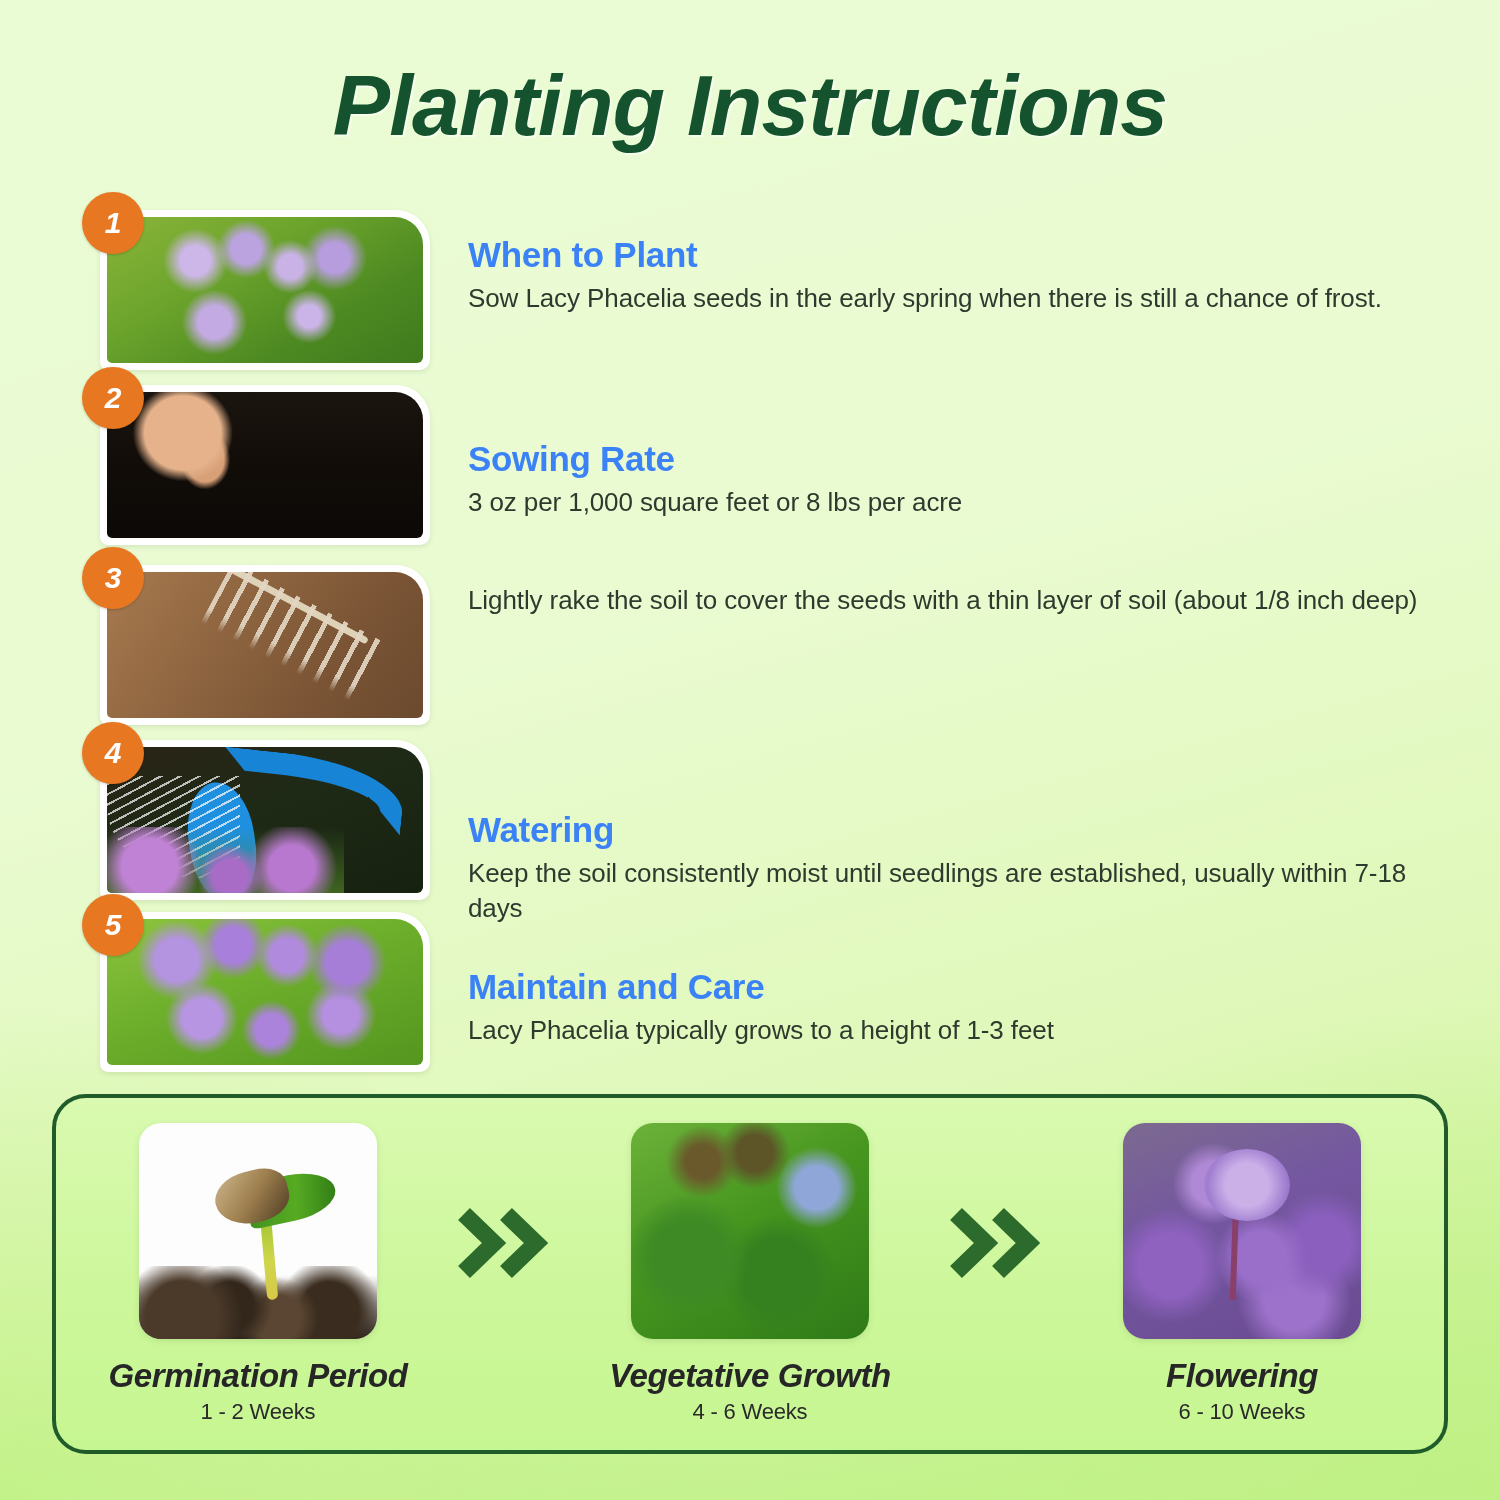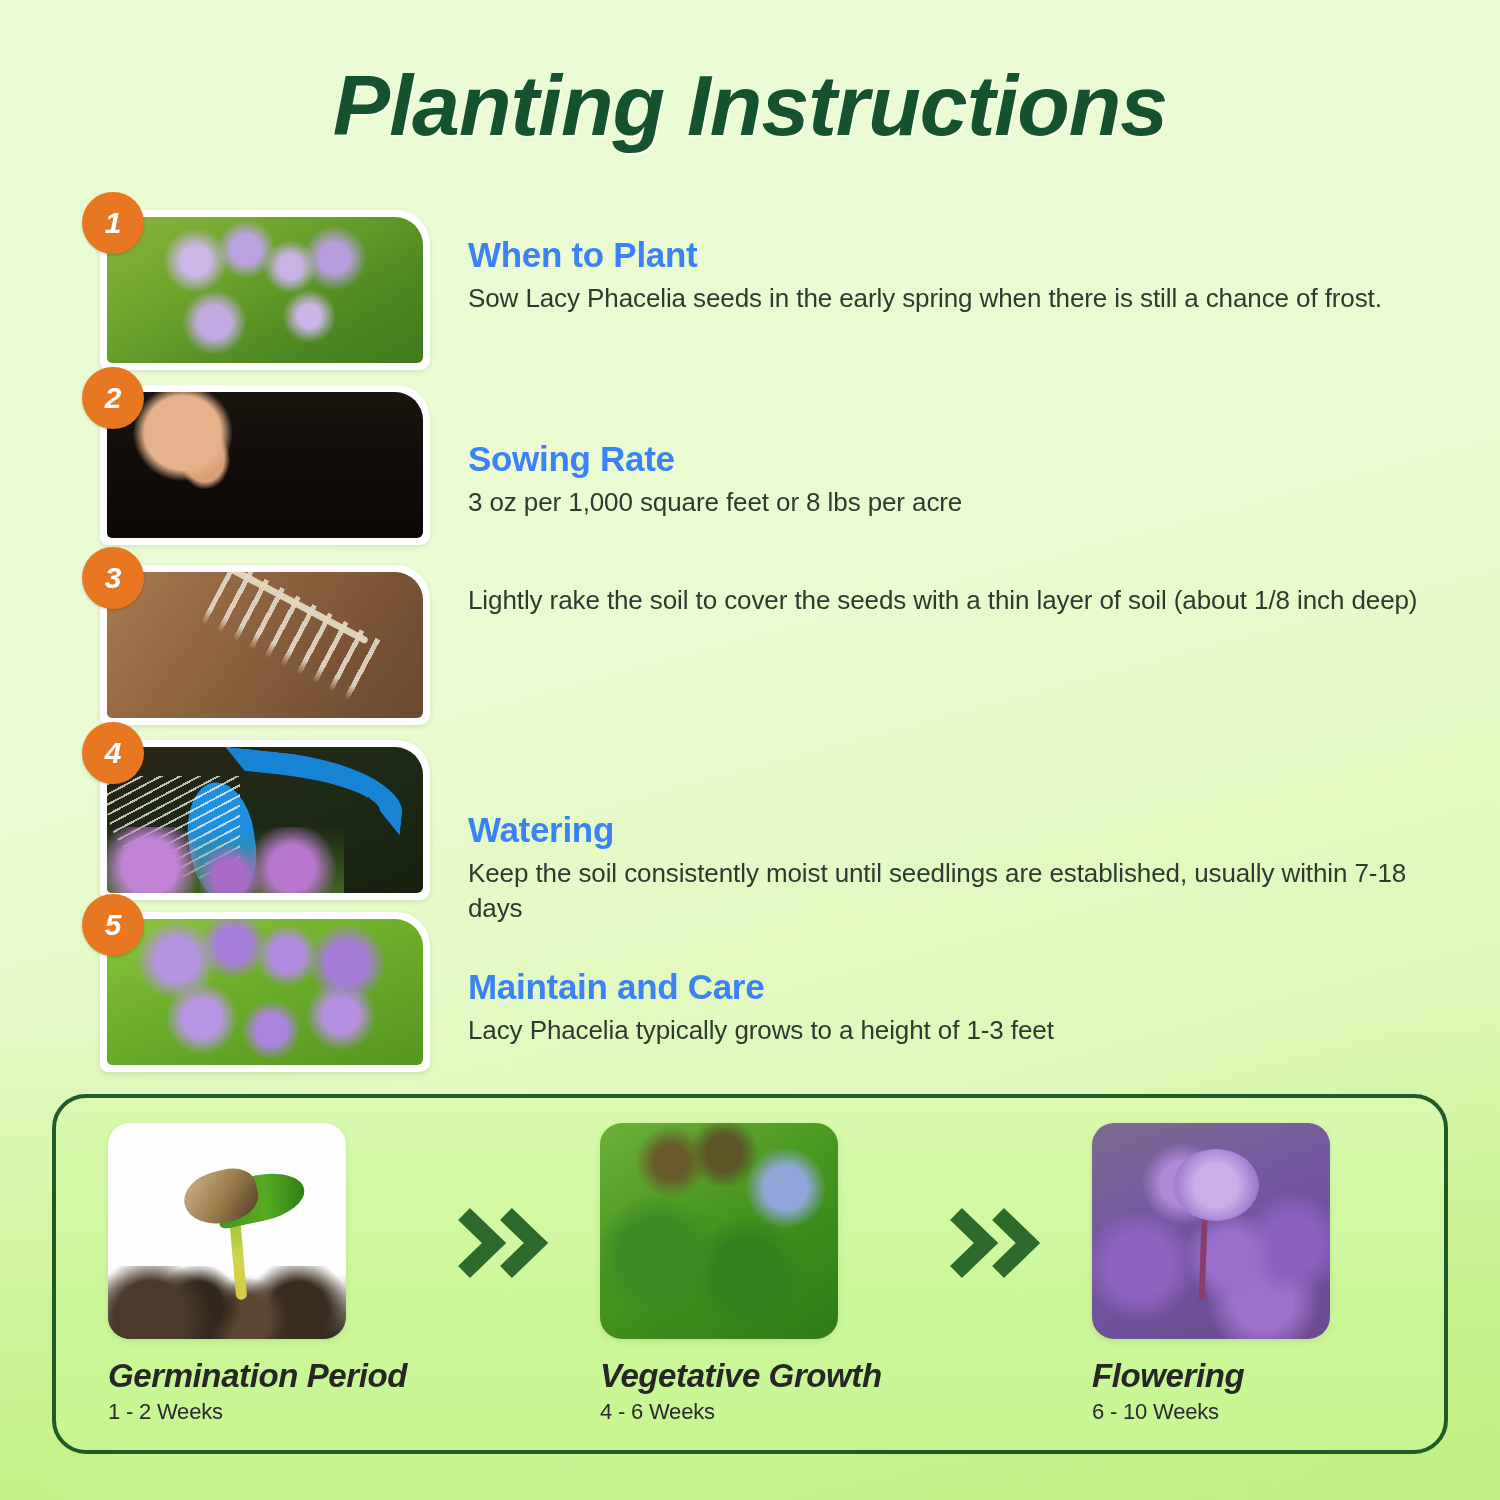--- a/index.html
+++ b/index.html
@@ -122,20 +122,21 @@
     display: flex;
     align-items: center;
     justify-content: space-between;
     padding: 0 52px;
   }
 
   .stage {
     width: 300px;
     display: flex;
     flex-direction: column;
+    align-items: center;
   }
   .stage-img {
     width: 238px;
     height: 216px;
     border-radius: 22px;
     overflow: hidden;
     position: relative;
     box-shadow: 0 2px 6px rgba(40,80,30,0.12);
   }
   .stage-label {

